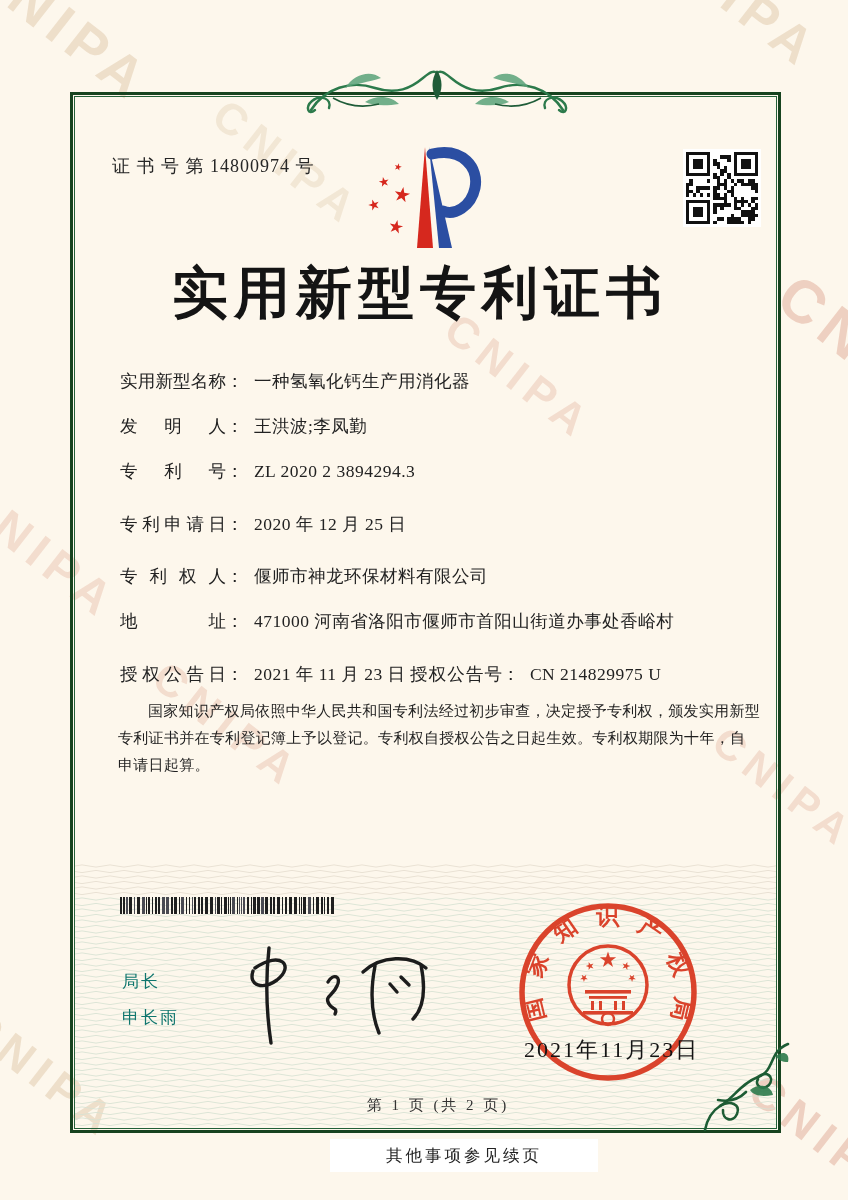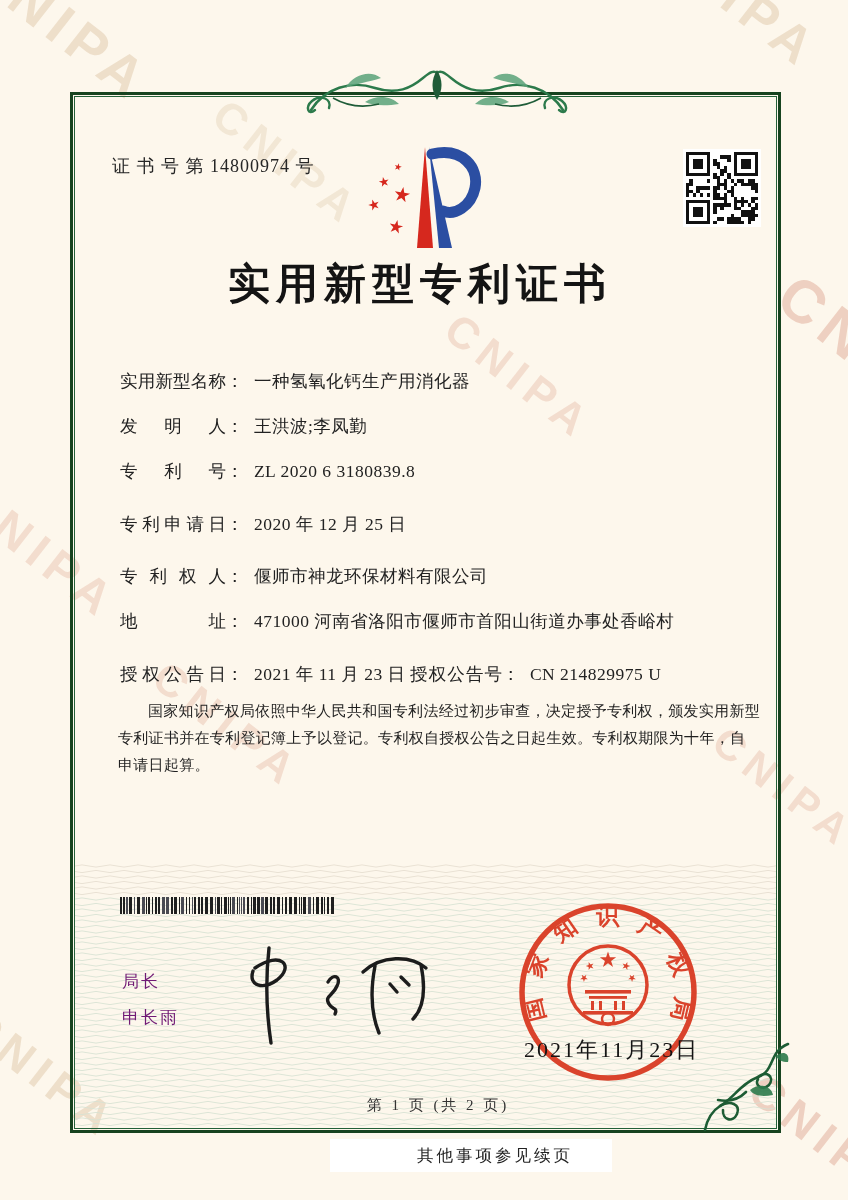--- a/index.html
+++ b/index.html
@@ -21,56 +21,56 @@
     position:absolute;left:70px;top:92px;width:705px;height:1035px;
     border:3px solid #17431f;
   }
   .frame-inner{position:absolute;inset:1px;border:1px solid #236038;}
   .waves{position:absolute;left:2px;top:767px;opacity:.85;}
   .cert-no{position:absolute;left:112px;top:146px;font-size:18px;letter-spacing:1px;color:#262626;margin-top:8px;}
   .logo{position:absolute;left:362px;top:141px;}
   .qr{position:absolute;left:683px;top:149px;background:#fff;padding:3px;}
   .title{
     position:absolute;left:0;right:8px;top:256px;text-align:center;
-    font-size:42px;font-weight:700;letter-spacing:6px;color:#141414;
+    font-size:56px;font-weight:700;letter-spacing:6px;color:#141414;
   }
   .field-row{position:absolute;left:120px;font-size:17.5px;white-space:nowrap;}
   .flabel{
     display:inline-block;width:106px;text-align:justify;text-align-last:justify;
     vertical-align:top;
   }
   .flabel-sm{
     display:inline-block;width:92px;text-align:justify;text-align-last:justify;
     vertical-align:top;
   }
   .fcolon{display:inline-block;}
   .fvalue{display:inline-block;margin-left:6px;letter-spacing:0.5px;}
   .grant-no{position:absolute;left:410px;top:662px;font-size:17.5px;white-space:nowrap;}
   .body-text{position:absolute;left:118px;top:698px;width:642px;}
   .body-text p{
     margin:0;font-size:15px;line-height:26.8px;text-indent:2em;
     color:#1f1f1f;letter-spacing:0.3px;
   }
   .barcode{position:absolute;left:120px;top:897px;}
   .signer{position:absolute;left:122px;font-size:17px;
-    font-family:"Liberation Sans","DejaVu Sans",sans-serif;color:#701a75;letter-spacing:2px;}
+    font-family:"Liberation Sans","DejaVu Sans",sans-serif;color:#0f766e;letter-spacing:2px;}
   .signature{position:absolute;left:225px;top:940px;}
   .seal{position:absolute;left:513px;top:897px;opacity:.95;}
   .seal-date{
     position:absolute;left:524px;top:1035px;font-size:22px;color:#141414;
     letter-spacing:2px;white-space:nowrap;
   }
   .page-info{
     position:absolute;left:0;right:0;top:1096px;text-align:center;
     font-size:15px;letter-spacing:3px;color:#333;padding-left:28px;
   }
   .cont-strip{
-    position:absolute;left:330px;top:1139px;width:234px;height:33px;
+    position:absolute;left:330px;top:1139px;width:268px;height:33px;
     background:#ffffff;display:flex;align-items:center;justify-content:center;
-    font-size:16.5px;letter-spacing:3px;color:#222;padding-left:48px;
+    font-size:16.5px;letter-spacing:3px;color:#222;
   }
   .ornament-top{position:absolute;left:303px;top:58px;}
   .ornament-corner{position:absolute;left:700px;top:1040px;}
   svg{display:block;}
 </style>
 </head>
 <body>
 
 <div class="page">
 
@@ -421,21 +421,21 @@
   <div class="field-row" style="top:369px">
     <span class="flabel">实用新型名称</span><span class="fcolon">：</span>
     <span class="fvalue">一种氢氧化钙生产用消化器</span>
   </div>
   <div class="field-row" style="top:414px">
     <span class="flabel">发明人</span><span class="fcolon">：</span>
     <span class="fvalue">王洪波;李凤勤</span>
   </div>
   <div class="field-row" style="top:459px">
     <span class="flabel">专利号</span><span class="fcolon">：</span>
-    <span class="fvalue">ZL 2020 6 3180839.8</span>
+    <span class="fvalue">ZL 2020 2 3894294.3</span>
   </div>
   <div class="field-row" style="top:512px">
     <span class="flabel">专利申请日</span><span class="fcolon">：</span>
     <span class="fvalue">2020 年 12 月 25 日</span>
   </div>
   <div class="field-row" style="top:564px">
     <span class="flabel">专利权人</span><span class="fcolon">：</span>
     <span class="fvalue">偃师市神龙环保材料有限公司</span>
   </div>
   <div class="field-row" style="top:609px">

